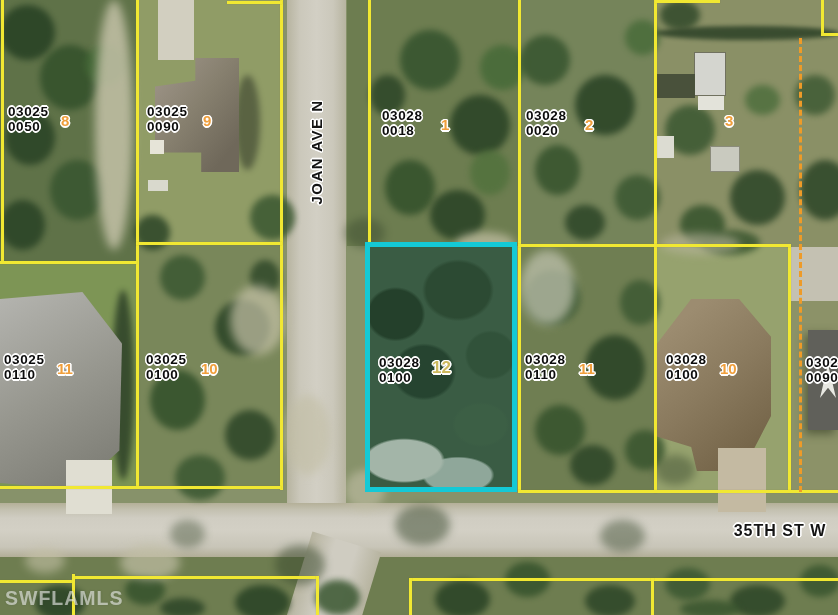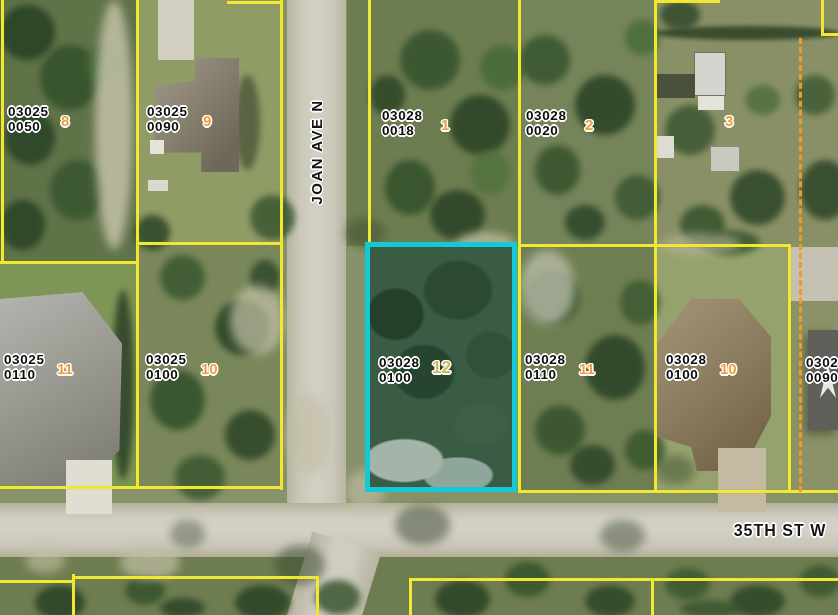--- a/index.html
+++ b/index.html
@@ -271,13 +271,14 @@
   <span class="lot" style="left:720px;top:360px;">10</span>
 
   <div class="plabel" style="left:806px;top:355px;">
     <span class="pid-line">03028</span>
     <span class="pid-line">0090</span>
   </div>
 
   <span class="street street-v">JOAN AVE N</span>
   <span class="street street-h">35TH ST W</span>
 
+  <span class="watermark">SWFLAMLS</span>
 </div>
 
 </body></html>

